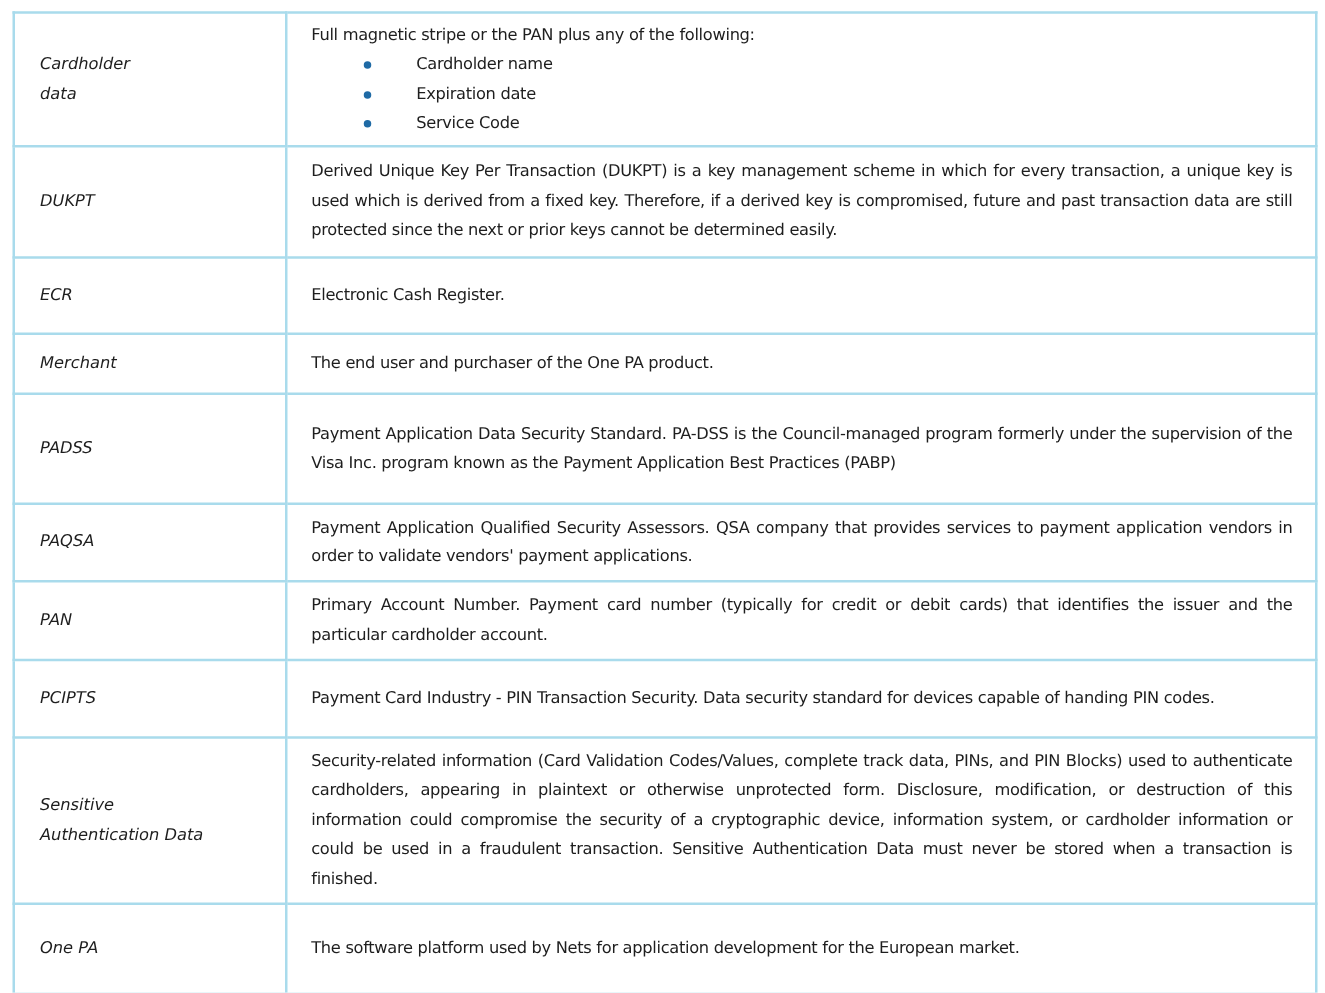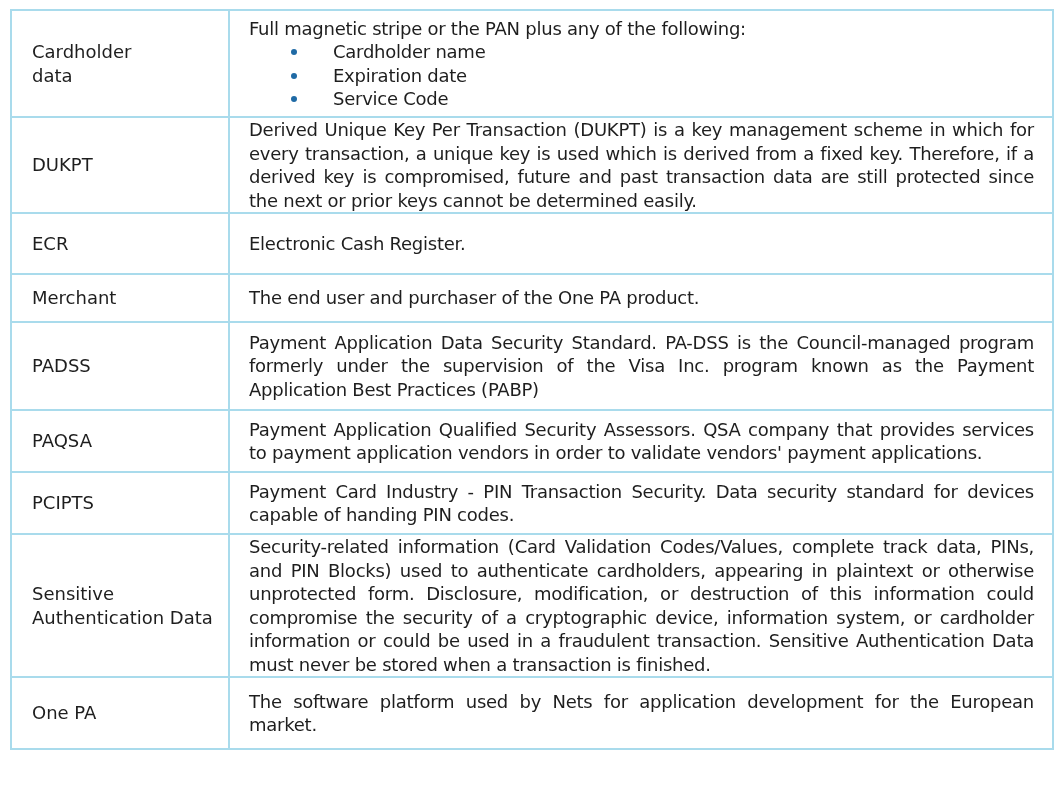--- a/index.html
+++ b/index.html
@@ -5,25 +5,25 @@
   html, body { margin: 0; padding: 0; background: #ffffff; }
   body { width: 1060px; height: 794px; position: relative; overflow: hidden;
          font-family: "DejaVu Sans", sans-serif; color: #1e1e1e; }
   table.glossary {
     position: absolute; left: 10px; top: 9px;
     width: 1044px; border-collapse: collapse; table-layout: fixed;
   }
   table.glossary td {
     border: 2px solid #a9dbec;
     vertical-align: middle;
-    font-size: 18px; line-height: 23.5px;
+    font-size: 13px; line-height: 23.5px;
     padding: 0;
     margin-left: 19px;
   }
-  td.term { width: 196px; padding-left: 20px !important; }
+  td.term { width: 196px; padding-left: 20px !important; font-style: italic; }
   td.def { padding-left: 19px !important; padding-right: 18px !important; text-align: justify; letter-spacing: -0.25px; }
   td.def.left { text-align: left; }
   ul.bullets { list-style: none; margin: 0; padding: 0; }
   ul.bullets li { position: relative; padding-left: 84px; }
   ul.bullets li .dot { position: absolute; left: 42px; top: 9px; width: 6px; height: 6px; border-radius: 50%; background: #1f6aa5; }
 </style>
 </head>
 <body>
 
 <table class="glossary">
@@ -55,20 +55,24 @@
       <td class="def">The end user and purchaser of the One PA product.</td>
     </tr>
     <tr style="height:88px">
       <td class="term">PADSS</td>
       <td class="def">Payment Application Data Security Standard. PA-DSS is the Council-managed program formerly under the supervision of the Visa Inc. program known as the Payment Application Best Practices (PABP)</td>
     </tr>
     <tr style="height:62px">
       <td class="term">PAQSA</td>
       <td class="def">Payment Application Qualified Security Assessors. QSA company that provides services to payment application vendors in order to validate vendors' payment applications.</td>
     </tr>
+    <tr style="height:63px">
+      <td class="term">PAN</td>
+      <td class="def">Primary Account Number. Payment card number (typically for credit or debit cards) that identifies the issuer and the particular cardholder account.</td>
+    </tr>
     <tr style="height:62px">
       <td class="term">PCIPTS</td>
       <td class="def">Payment Card Industry - PIN Transaction Security. Data security standard for devices capable of handing PIN codes.</td>
     </tr>
     <tr style="height:133px">
       <td class="term">
         <div>Sensitive</div>
         <div>Authentication Data</div>
       </td>
       <td class="def">Security-related information (Card Validation Codes/Values, complete track data, PINs, and PIN Blocks) used to authenticate cardholders, appearing in plaintext or otherwise unprotected form. Disclosure, modification, or destruction of this information could compromise the security of a cryptographic device, information system, or cardholder information or could be used in a fraudulent transaction. Sensitive Authentication Data must never be stored when a transaction is finished.</td>

